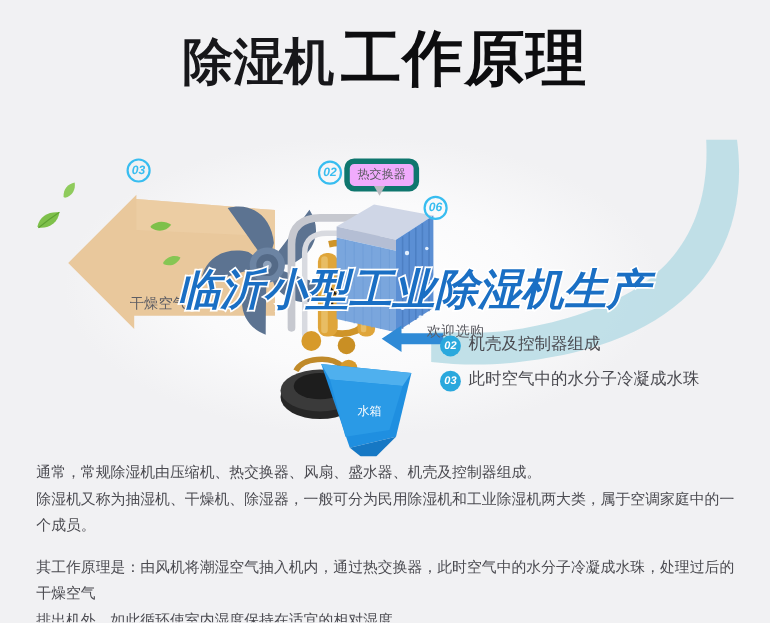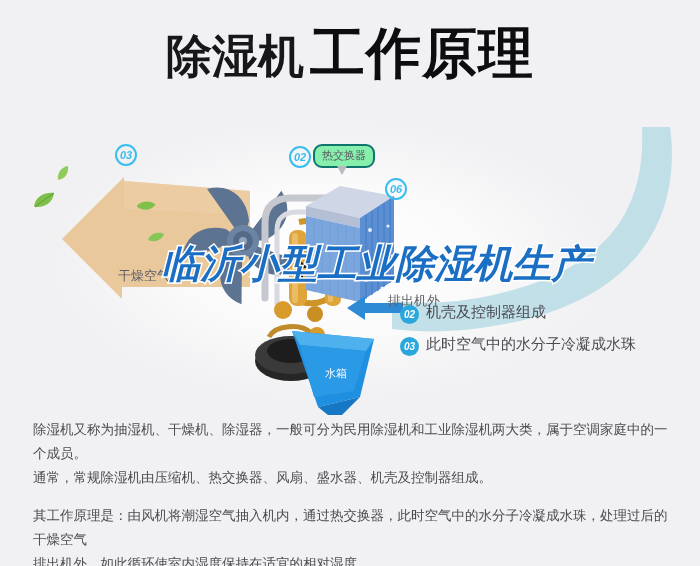--- a/index.html
+++ b/index.html
@@ -89,22 +89,22 @@
     position:absolute;
     font-size:13px;color:#5d5d63;
     white-space:nowrap;
     margin-top:32px;
   }
 
   
   .callout{
     position:absolute;left:313px;top:24px;
     padding:2px 7px 3px 7px;
-    border:2px solid #0f766e;border-radius:9px;
-    background:#86efac;
+    border:5px solid #0f766e;border-radius:9px;
+    background:#f0abfc;
     font-size:11px;color:#5a5a60;white-space:nowrap;
   }
   .callout:after{
     content:"";position:absolute;left:22px;top:100%;
     width:0;height:0;
     border-left:5px solid transparent;border-right:5px solid transparent;
     border-top:9px solid #b9b9bf;
   }
 
   
@@ -287,40 +287,40 @@
     <div class="dlabel" style="left:118px;top:115px;">干燥空气</div>
 
     <div class="badge-ring" style="left:289px;top:26px;">
       <span>02</span>
     </div>
     <div class="callout">热交换器</div>
 
     <div class="badge-ring" style="left:385px;top:58px;">
       <span>06</span>
     </div>
-    <div class="dlabel" style="left:388px;top:140px;">排出机外</div>
+    <div class="dlabel" style="left:388px;top:140px;">欢迎选购</div>
 
   </div>
 
   <div class="rlist">
     <div class="rline">
       <div class="rdot">02</div>
       <div class="rtxt">机壳及控制器组成</div>
     </div>
     <div class="rline">
       <div class="rdot">03</div>
       <div class="rtxt">此时空气中的水分子冷凝成水珠</div>
     </div>
   </div>
 
   <div class="watermark">
     <span class="wm-line">临沂小型工业除湿机生产</span>
   </div>
 
   <div class="copy">
+    <p>通常，常规除湿机由压缩机、热交换器、风扇、盛水器、机壳及控制器组成。</p>
     <p>除湿机又称为抽湿机、干燥机、除湿器，一般可分为民用除湿机和工业除湿机两大类，属于空调家庭中的一个成员。</p>
-    <p>通常，常规除湿机由压缩机、热交换器、风扇、盛水器、机壳及控制器组成。</p>
     <div class="gap"></div>
     <p>其工作原理是：由风机将潮湿空气抽入机内，通过热交换器，此时空气中的水分子冷凝成水珠，处理过后的干燥空气</p>
     <p>排出机外，如此循环使室内湿度保持在适宜的相对湿度。</p>
   </div>
 
 </div>
 
 </body></html>

